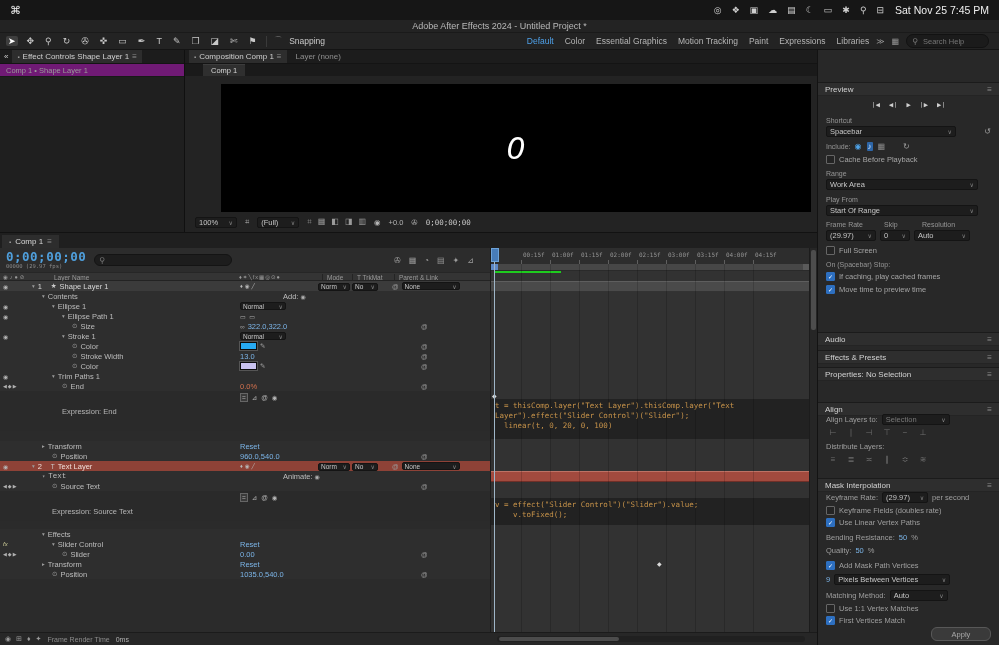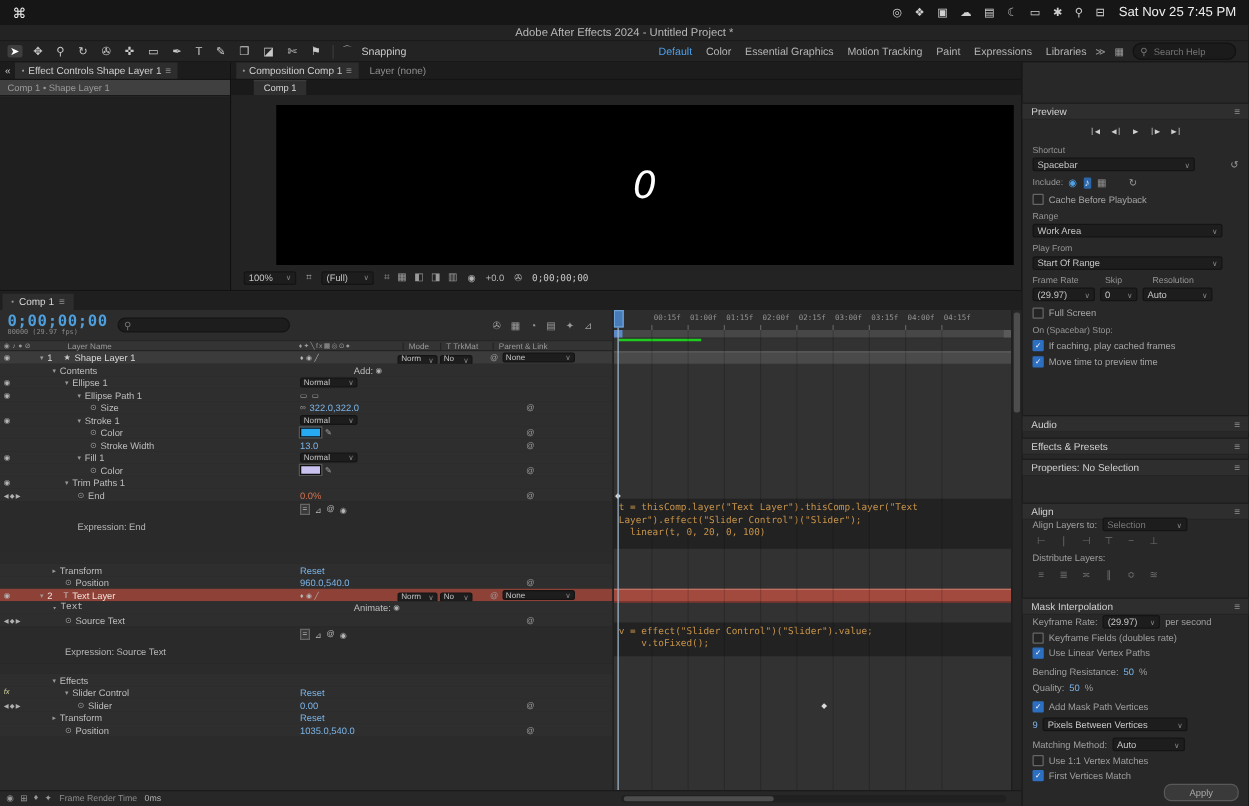--- a/index.html
+++ b/index.html
@@ -40,21 +40,21 @@
   .cb.on{background:#2d6fc0;border-color:#2d6fc0;}
   .cb.on .tick{display:block;}
   .v-blue{color:#7cb5e8;}
   .v-red{color:#d4714e;}
   
   .fx-panel{position:absolute;left:0;top:50px;width:185px;height:182px;background:#1f1f1f;border-right:1px solid #101010;box-sizing:border-box;}
   .tabrow{height:13px;background:#1c1c1c;display:flex;align-items:center;gap:4px;padding:0 4px;font-size:8px;color:#cfcfcf;border-bottom:1px solid #141414;}
   .tabrow .tab{background:#2d2d2d;height:13px;display:flex;align-items:center;gap:3px;padding:0 5px;white-space:nowrap;}
   .tabrow .tab.inactive{background:transparent;color:#8f8f8f;}
   .pdot{font-size:6px;color:#9a9a9a;}
-  .fx-crumb{height:12px;display:flex;align-items:center;padding:0 6px;font-size:7.5px;color:#9a9a9a;background:#404040;border-bottom:1px solid #191919;}
+  .fx-crumb{height:12px;display:flex;align-items:center;padding:0 6px;font-size:7.5px;color:#9a9a9a;background:#701a75;border-bottom:1px solid #191919;}
   
   .comp-panel{position:absolute;left:185px;top:50px;width:632px;height:182px;background:#232323;box-sizing:border-box;}
   .viewer-tabs{height:12px;background:#1a1a1a;display:flex;align-items:flex-end;padding-left:18px;}
   .viewer-tab{background:#2f2f2f;color:#d5d5d5;font-size:7.5px;padding:1px 8px;border-top:1px solid #3c3c3c;}
   .viewport{position:absolute;left:36px;top:34px;width:590px;height:128px;background:#000;display:flex;align-items:center;justify-content:center;}
   .overlay-zero{color:#fff;font-size:30px;font-style:italic;font-family:"DejaVu Sans",sans-serif;}
   .comp-bottom{position:absolute;left:0;bottom:2px;width:100%;height:16px;display:flex;align-items:center;gap:8px;padding:0 10px;font-size:7.5px;color:#b5b5b5;box-sizing:border-box;}
   #comp-icons{display:flex;gap:6px;font-size:8px;color:#9a9a9a;}
   .comp-tc{font-family:"DejaVu Sans Mono",monospace;color:#c9c9c9;}
   
@@ -610,35 +610,20 @@
           <div class="c-av"></div>
           <div class="c-main" style="padding-left: 42px;">
             <span class="sw">⊙</span>
             <span class="rlabel">Stroke Width</span>
           </div>
           <div class="c-val">
             <span class="v-blue">13.0</span>
           </div>
           <span class="c-pick">@</span>
         </div>
-        <div class="tl-row group" style="height: 10px;">
-          <div class="c-av">
-            <span class="eye">◉</span>
-          </div>
-          <div class="c-main" style="padding-left: 32px;">
-            <span class="twirl">▾</span>
-            <span class="rlabel">Fill 1</span>
-          </div>
-          <div class="c-val">
-            <span class="dd small" style="width: 46px;">
-              <span>Normal</span>
-              <span class="caret">∨</span>
-            </span>
-          </div>
-        </div>
         <div class="tl-row prop" style="height: 10px;">
           <div class="c-av"></div>
           <div class="c-main" style="padding-left: 42px;">
             <span class="sw">⊙</span>
             <span class="rlabel">Color</span>
           </div>
           <div class="c-val">
             <span class="swatch" style="background: rgb(201, 194, 240);"></span>
             <span class="eyedrop">✎</span>
           </div>

